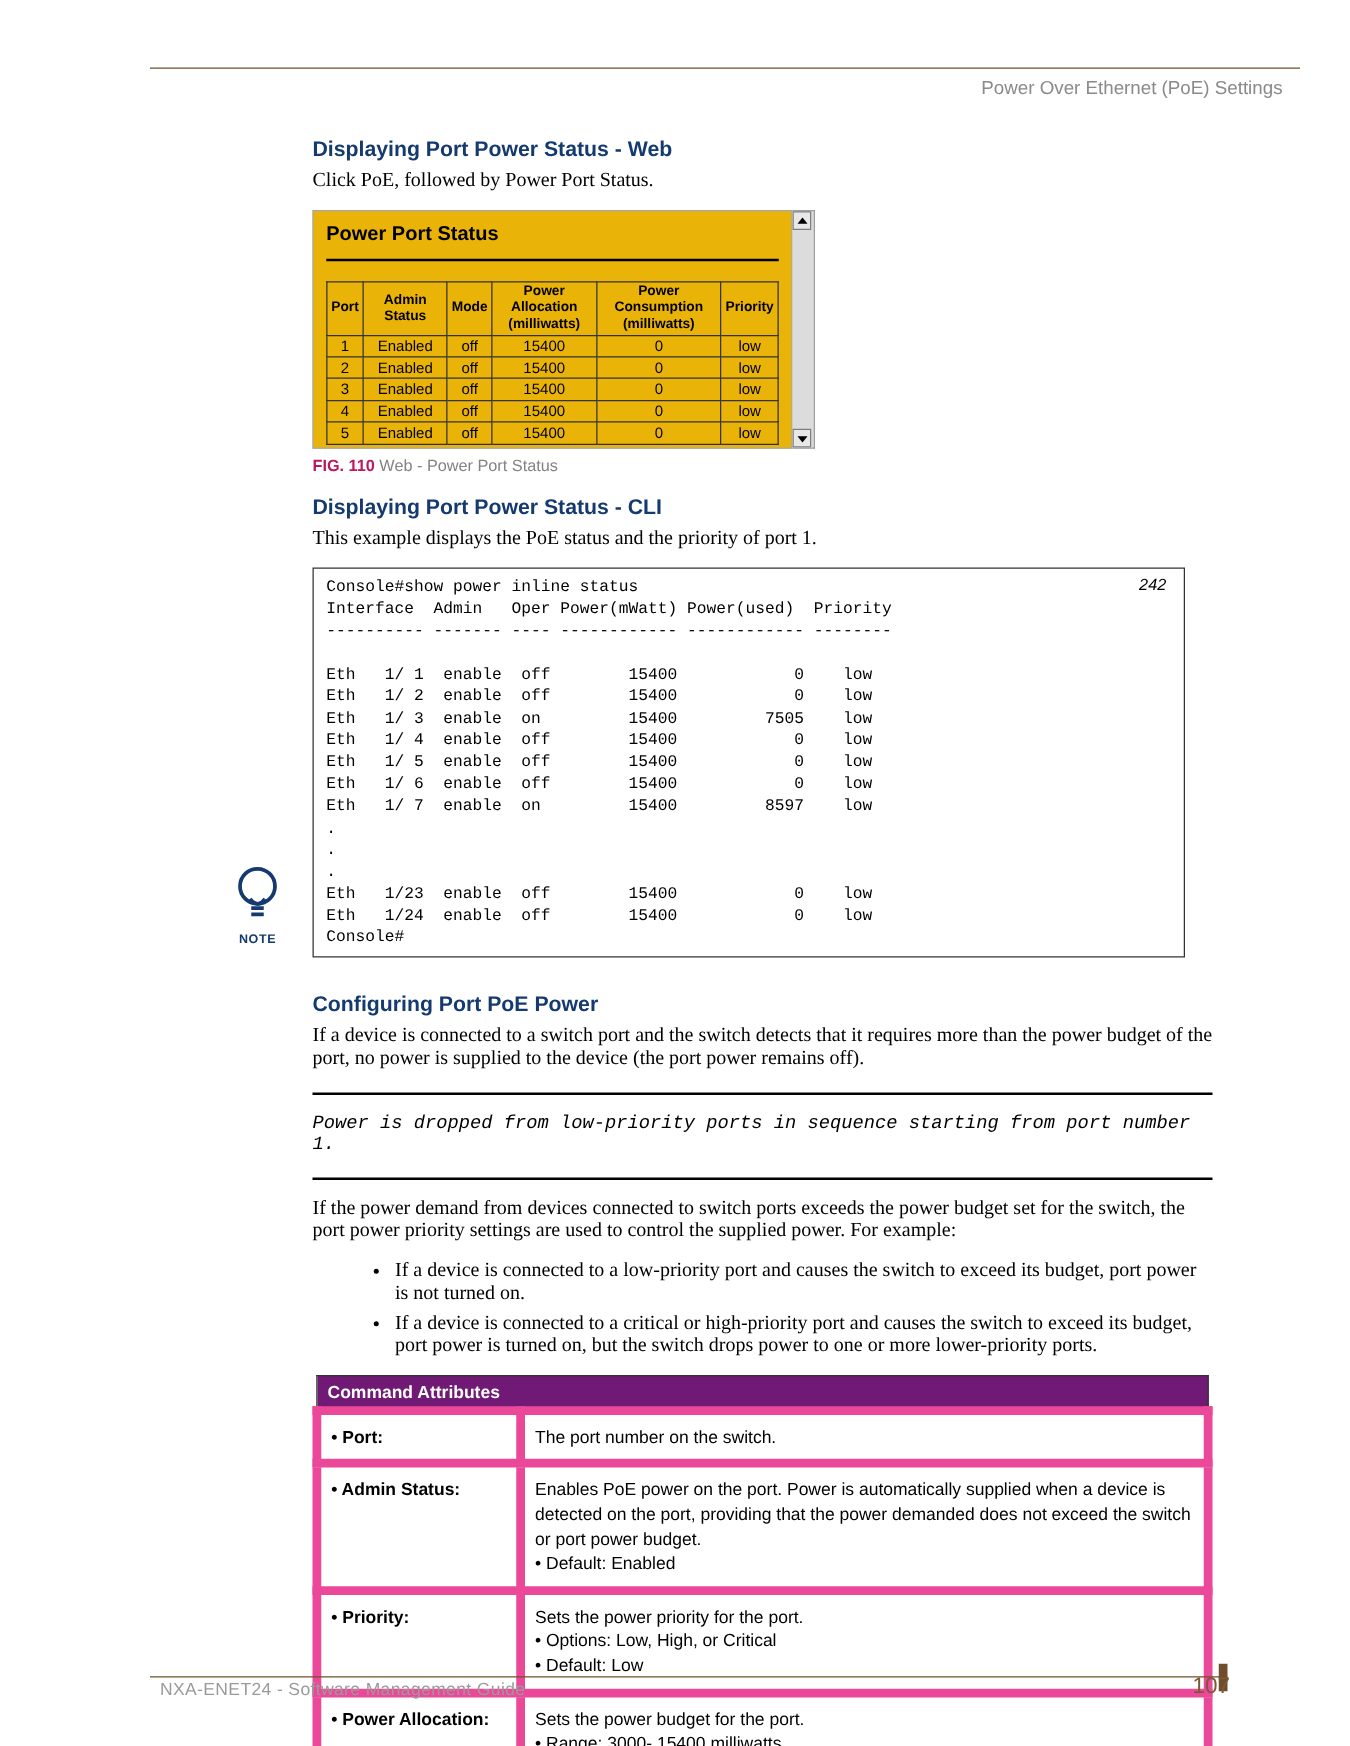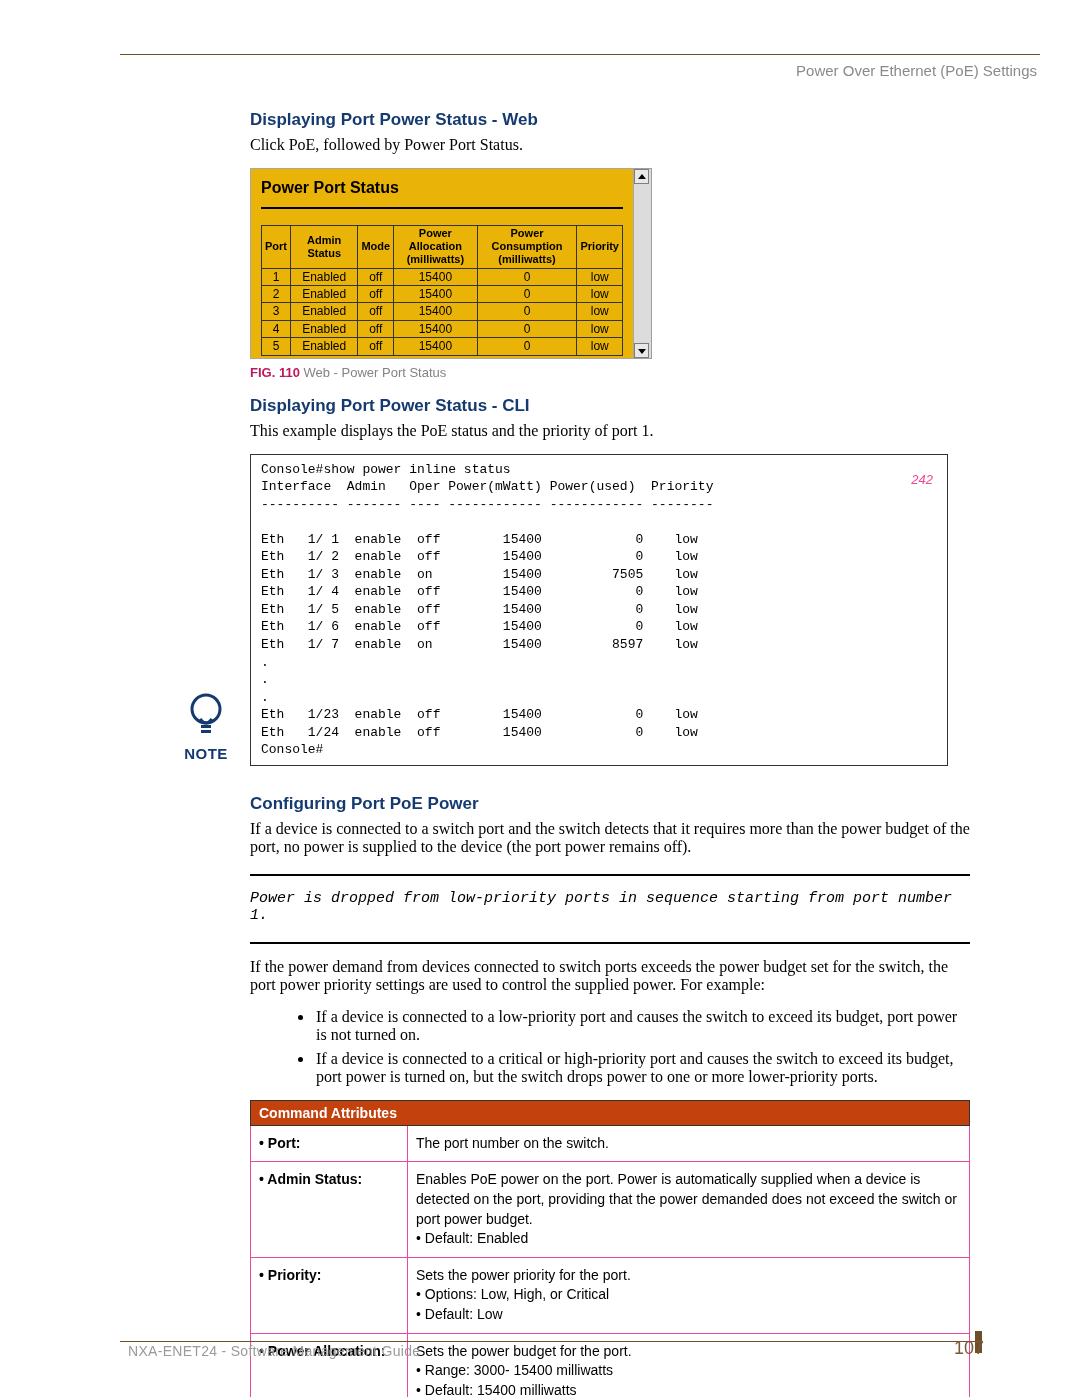--- a/index.html
+++ b/index.html
@@ -1,18 +1,18 @@
 <!DOCTYPE html>
 <html><head>
 <meta charset="utf-8">
 <style>
   html,body{margin:0;padding:0;background:#fff;font-family:"Times New Roman",Times,serif;color:#000}
   .page{position:relative;width:1080px;height:1397px}
   .hr-top{position:absolute;left:120px;right:40px;top:54px;height:1px;background:#6f4f2a}
-  .header-right{position:absolute;right:43px;top:62px;font-family:Arial,Helvetica,sans-serif;color:#8a8a8a;font-size:15px}
+  .header-right{position:absolute;right:54px;top:62px;font-family:Arial,Helvetica,sans-serif;color:#8a8a8a;font-size:15px}
   .content{position:absolute;left:250px;top:110px;width:720px}
   .h3{font-family:Arial,Helvetica,sans-serif;font-weight:700;color:#143a6f;font-size:17px;margin:0 0 6px}
   .body-serif{font-size:16px;margin:0 0 14px}
   .cap-row{font-family:Arial,Helvetica,sans-serif;font-size:13px;color:#838383;margin:6px 0 16px}
   .cap-row b{color:#be185d;font-weight:700}
   
   .shot-wrap{display:flex}
   .shot{background:#eab308;border:1px solid #a8a8a8;width:382px}
   .shot-title{font-family:Arial,Helvetica,sans-serif;font-weight:700;font-size:16px;padding:10px 10px 0 10px}
   .shot-title-hr{height:2px;background:#000;margin:10px 10px 0 10px}
@@ -21,31 +21,31 @@
   .pps th{font-weight:700;font-size:11px}
   .scrollbar{width:17px;background:#dcdcdc;border:1px solid #9e9e9e;border-left:none;position:relative}
   .sb-btn{position:absolute;left:0;width:15px;height:15px;background:#e8e8e8;border:1px solid #7e7e7e;box-sizing:border-box}
   .sb-btn.top{top:0}
   .sb-btn.bot{bottom:0}
   .sb-arrow{position:absolute;left:3px;width:0;height:0;border-left:4px solid transparent;border-right:4px solid transparent}
   .sb-btn.top .sb-arrow{top:4px;border-bottom:5px solid #000}
   .sb-btn.bot .sb-arrow{top:5px;border-top:5px solid #000}
   
   .pre-wrap{border:1px solid #333;padding:6px 10px 6px 10px;width:698px;box-sizing:border-box;margin-top:10px;font-family:"Courier New",Courier,monospace;font-size:13px;position:relative;white-space:pre;line-height:1.35}
-  .pre-right{position:absolute;right:14px;top:16px;font-style:italic;font-family:Arial,Helvetica,sans-serif;color:#ec4899;font-size:13px}
+  .pre-right{position:absolute;right:14px;top:4px;font-style:italic;font-family:Arial,Helvetica,sans-serif;color:#000000;font-size:13px}
   .note-wrap{position:absolute;left:176px;top:691px;width:60px;text-align:center}
-  .note-label{font-family:Arial,Helvetica,sans-serif;font-weight:700;color:#143a6f;font-size:15px;margin-top:2px;letter-spacing:0.5px}
+  .note-label{font-family:Arial,Helvetica,sans-serif;font-weight:700;color:#143a6f;font-size:10px;margin-top:2px;letter-spacing:0.5px}
   .note-hr{height:2px;background:#000;margin:18px 0 14px}
   .note-text{font-style:italic;font-family:Liberation Mono, monospace;font-size:15px;margin:0}
   .bullets{margin:6px 0 14px;padding-left:64px}
   .bullets li{font-family:Liberation Serif, serif;font-size:16px;margin-bottom:6px;padding-left:2px}
   
   .cmd{width:720px;border-collapse:collapse;font-family:Arial,Helvetica,sans-serif;font-size:14px}
-  .cmd th{background:#c2410c;color:#fff;text-align:left;font-weight:700;padding:4px 8px;border:1px solid #333;font-size:14px}
-  .cmd td{border:1px solid #ec4899;vertical-align:top;padding:8px 8px;line-height:1.4}
+  .cmd th{background:#701a75;color:#fff;text-align:left;font-weight:700;padding:4px 8px;border:1px solid #333;font-size:14px}
+  .cmd td{border:7px solid #ec4899;vertical-align:top;padding:8px 8px;line-height:1.4}
   .cmd td:first-child{font-weight:700;white-space:nowrap;width:140px}
   .footer-hr-line{position:absolute;left:120px;right:98px;bottom:55px;height:1px;background:#6f4f2a}
   .footer-bar{position:absolute;right:98px;bottom:44px;width:7px;height:22px;background:#6f4f2a}
   .footer-txt{position:absolute;left:128px;bottom:38px;font-family:Arial,Helvetica,sans-serif;color:#9a9a9a;font-size:14px;letter-spacing:0.3px}
   .footer-num{position:absolute;right:96px;bottom:38px;font-family:Arial,Helvetica,sans-serif;color:#7a5a35;font-size:18px}
 </style>
 </head>
 <body>
 
 <div class="page">

